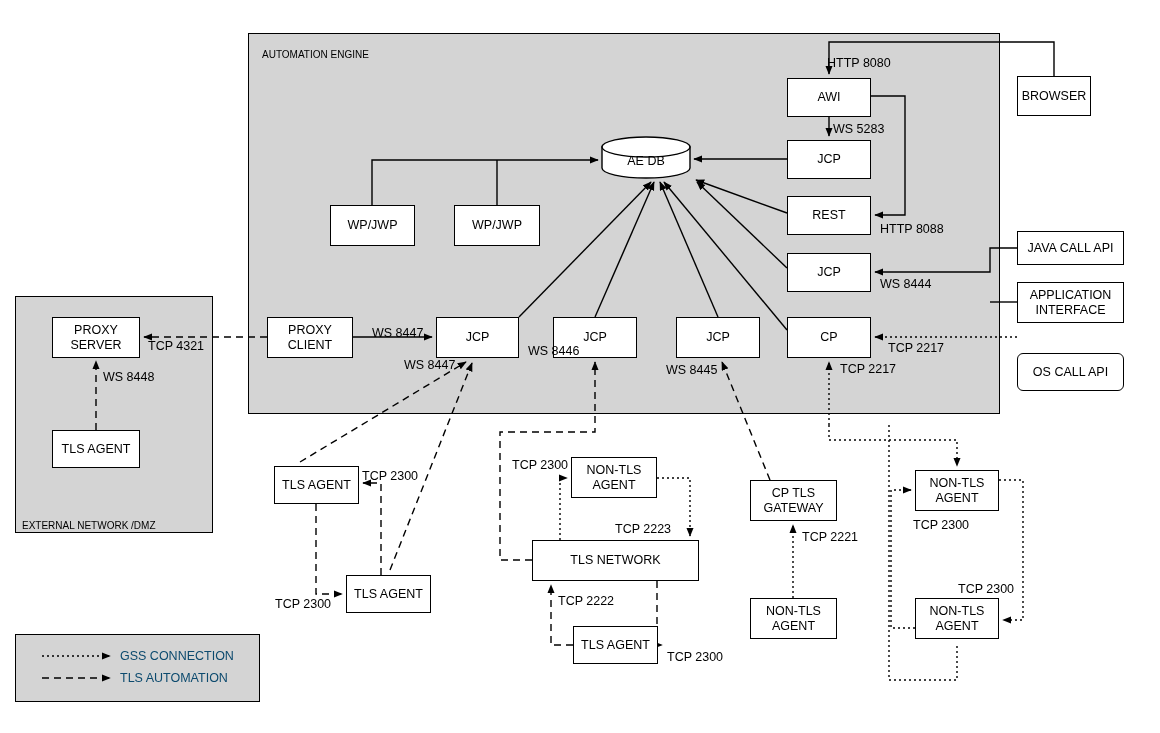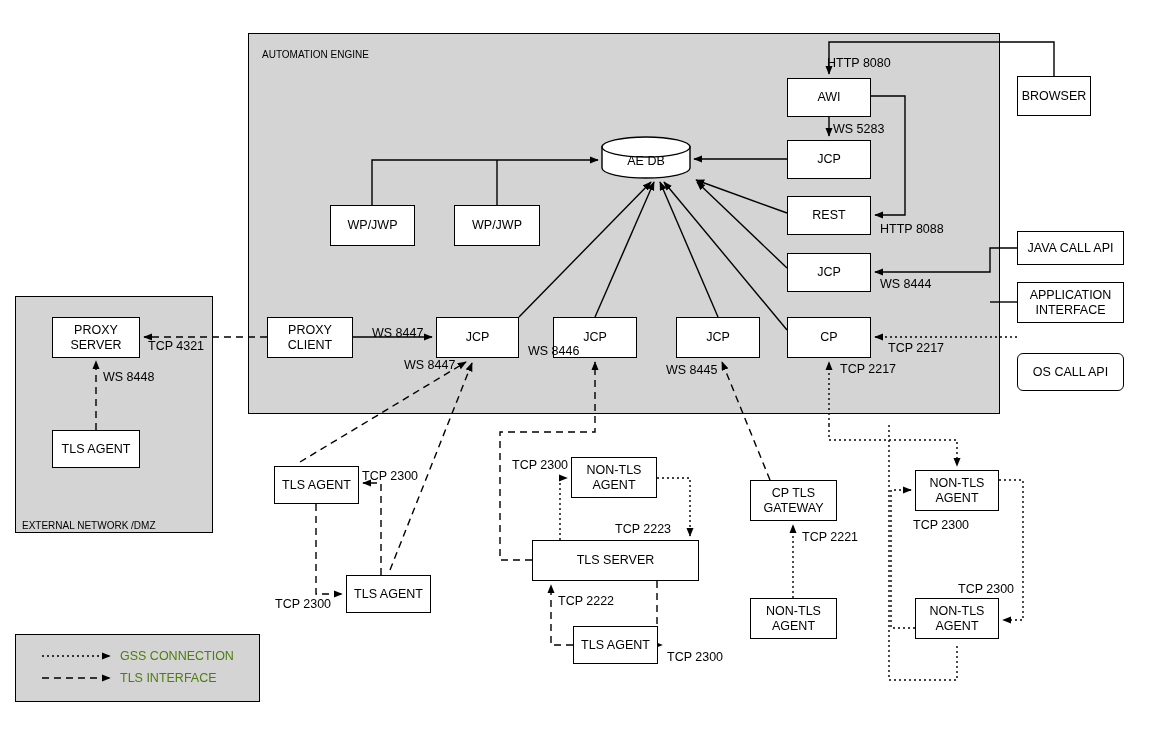--- a/index.html
+++ b/index.html
@@ -7,21 +7,21 @@
         font-family:"Liberation Sans","DejaVu Sans",sans-serif;overflow:hidden;}
   svg.layer{position:absolute;left:0;top:0;width:1160px;height:733px;pointer-events:none;}
   .zone{position:absolute;background:#d4d4d4;border:1px solid #000;box-sizing:border-box;}
   .zone-label{position:absolute;font-size:10px;color:#000;white-space:nowrap;}
   .node{position:absolute;background:#ffffff;border:1px solid #000;box-sizing:border-box;
         display:flex;align-items:center;justify-content:center;text-align:center;
         font-size:12.5px;line-height:15px;color:#000;}
   .node span{display:block;}
   .edge-label{position:absolute;font-size:12.5px;color:#000;white-space:nowrap;background:transparent;}
   .legend-box{position:absolute;background:#d4d4d4;border:1px solid #000;box-sizing:border-box;}
-  .legend-text{position:absolute;font-size:12.5px;color:#4d7c0f;white-space:nowrap;}
+  .legend-text{position:absolute;font-size:12.5px;color:#0c4a6e;white-space:nowrap;}
 </style>
 </head>
 <body>
 
 <div id="root">
 
   <div class="zone" id="z0" style="left: 248px; top: 33px; width: 752px; height: 381px;"></div>
   <div class="zone-label" id="z0l" style="left: 262px; top: 49px;">AUTOMATION ENGINE</div>
 
   <div class="zone" id="z1" style="left: 15px; top: 296px; width: 198px; height: 237px;"></div>
@@ -222,21 +222,21 @@
         </div>
       </div>
       <div class="node" style="left: 571px; top: 457px; width: 86px; height: 41px;">
         <div>
           <span>NON-TLS</span>
           <span>AGENT</span>
         </div>
       </div>
       <div class="node" style="left: 532px; top: 540px; width: 167px; height: 41px;">
         <div>
-          <span>TLS SERVER</span>
+          <span>TLS NETWORK</span>
         </div>
       </div>
       <div class="node" style="left: 573px; top: 626px; width: 85px; height: 38px;">
         <div>
           <span>TLS AGENT</span>
         </div>
       </div>
       <div class="node" style="left: 750px; top: 480px; width: 87px; height: 41px;">
         <div>
           <span>CP TLS</span>
@@ -281,15 +281,15 @@
       <div class="edge-label" style="left: 512px; top: 458px;">TCP 2300</div>
       <div class="edge-label" style="left: 615px; top: 522px;">TCP 2223</div>
       <div class="edge-label" style="left: 558px; top: 594px;">TCP 2222</div>
       <div class="edge-label" style="left: 667px; top: 650px;">TCP 2300</div>
       <div class="edge-label" style="left: 802px; top: 530px;">TCP 2221</div>
       <div class="edge-label" style="left: 913px; top: 518px;">TCP 2300</div>
       <div class="edge-label" style="left: 958px; top: 582px;">TCP 2300</div>
     </div>
 
   <div class="legend-text" style="left:120px;top:649px;">GSS CONNECTION</div>
-  <div class="legend-text" style="left:120px;top:671px;">TLS INTERFACE</div>
+  <div class="legend-text" style="left:120px;top:671px;">TLS AUTOMATION</div>
 
 </div>
 
 </body></html>

